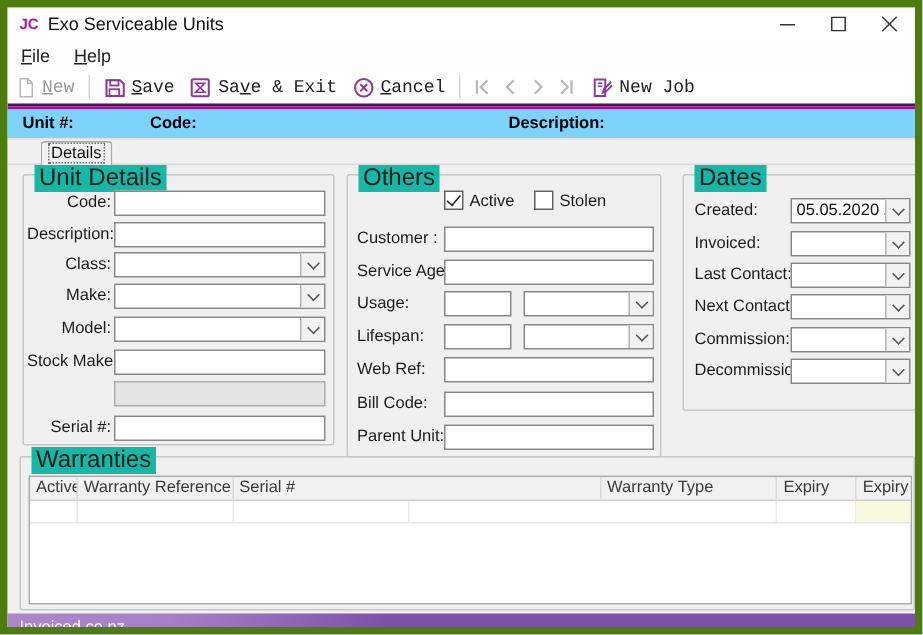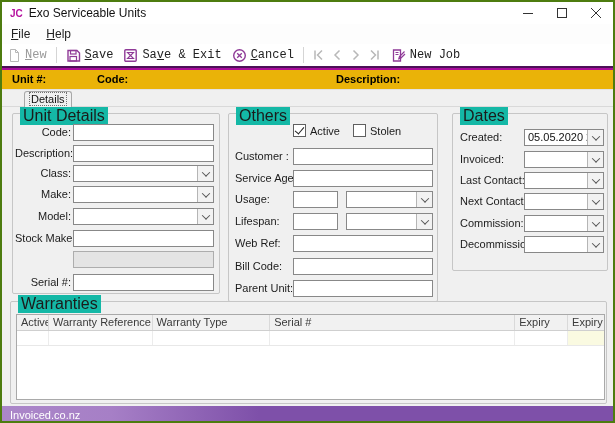--- a/index.html
+++ b/index.html
@@ -1,21 +1,21 @@
 <!DOCTYPE html>
 <html><head>
 <meta charset="utf-8">
 <style>
   * { margin:0; padding:0; box-sizing:border-box; }
   html,body { background:#d8d8d8; }
   body { font-family:"Liberation Sans", sans-serif; -webkit-font-smoothing:antialiased; }
 
   .window {
     position:relative; width:615px; height:423px; background:#f0f0f0;
-    border:2px solid #4d7c0f; overflow:hidden;
+    border:5px solid #4d7c0f; overflow:hidden;
   }
 
   
   .titlebar { position:absolute; left:0; top:0; width:100%; height:22px; background:#ffffff; display:flex; align-items:center; }
   .app-icon { font-weight:bold; font-size:10px; color:#b5119e; margin:0 6px 0 8px; letter-spacing:0; }
   .title-text { font-size:12px; color:#111; }
   .win-controls { position:absolute; right:0; top:0; height:22px; display:flex; }
   .win-btn { width:34px; height:22px; display:flex; align-items:center; justify-content:center; }
 
   
@@ -29,21 +29,21 @@
   .tbtn { display:flex; align-items:center; gap:4px; padding:0 5px; height:20px; }
   .tbtn.disabled { color:#9a9a9a; }
   .tsep { width:1px; height:16px; background:#d5d5d5; margin:0 4px; }
   .navgrp { display:flex; align-items:center; gap:2px; margin:0 2px; }
   .navbtn { width:17px; height:18px; display:flex; align-items:center; justify-content:center; }
 
   .line-darkpurple { position:absolute; left:0; top:64px; width:100%; height:2px; background:#4c1157; }
   .line-magenta   { position:absolute; left:0; top:66px; width:100%; height:2px; background:#ab0c9c; }
 
   
-  .headerband { position:absolute; left:0; top:68px; width:100%; height:20px; background:#eab308; border-bottom:1px solid #e3e3e3; }
+  .headerband { position:absolute; left:0; top:68px; width:100%; height:20px; background:#7dd3fc; border-bottom:1px solid #e3e3e3; }
   .headerband span { position:absolute; top:3px; font-size:11px; font-weight:bold; color:#000; }
   .hdr-unit { left:10px; } .hdr-code { left:95px; } .hdr-desc { left:334px; }
 
   
   .tabstrip { position:absolute; left:0; top:88px; width:100%; height:17px; background:#f0f0f0; border-bottom:1px solid #d9d9d9; }
   .tab { position:absolute; left:3px; top:1px; height:17px; padding:1px 5px 0 5px; background:#f0f0f0;
          border:1px solid #a8a8a8; border-bottom:none; border-radius:3px 3px 0 0; font-size:11px; color:#111;margin-left:19px; }
   .tab .focus { outline:1px dotted #707070; padding:0 1px; }
 
   
@@ -340,22 +340,22 @@
           </span>
       </div>
     </div>
 
     <div class="group" style="left:8px; top:194px; width:597px; height:103px;">
       <span class="group-label">Warranties</span>
       <div class="wtable">
         <div class="whead">
           <div class="wh c0">Active</div>
           <div class="wh c1">Warranty Reference</div>
+          <div class="wh c3">Serial #</div>
           <div class="wh c2">Warranty Type</div>
-          <div class="wh c3">Serial #</div>
           <div class="wh c4">Expiry</div>
           <div class="wh c5">Expiry Da</div>
         </div>
         <div class="wrow">
           <div class="wc c0"></div>
           <div class="wc c1"></div>
           <div class="wc c2"></div>
           <div class="wc c3"></div>
           <div class="wc c4"></div>
           <div class="wc c5 sel"></div>

